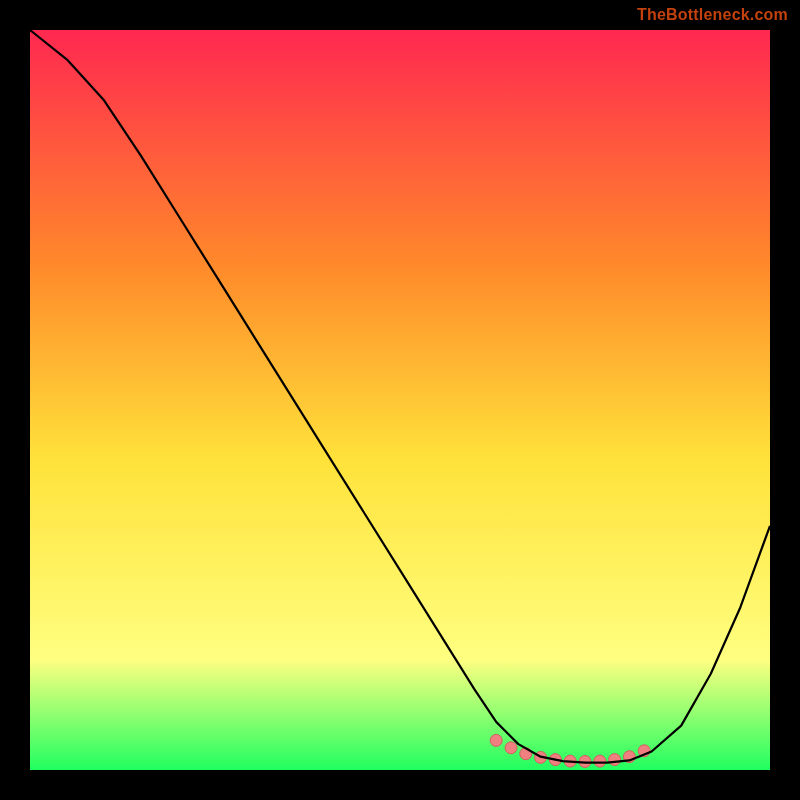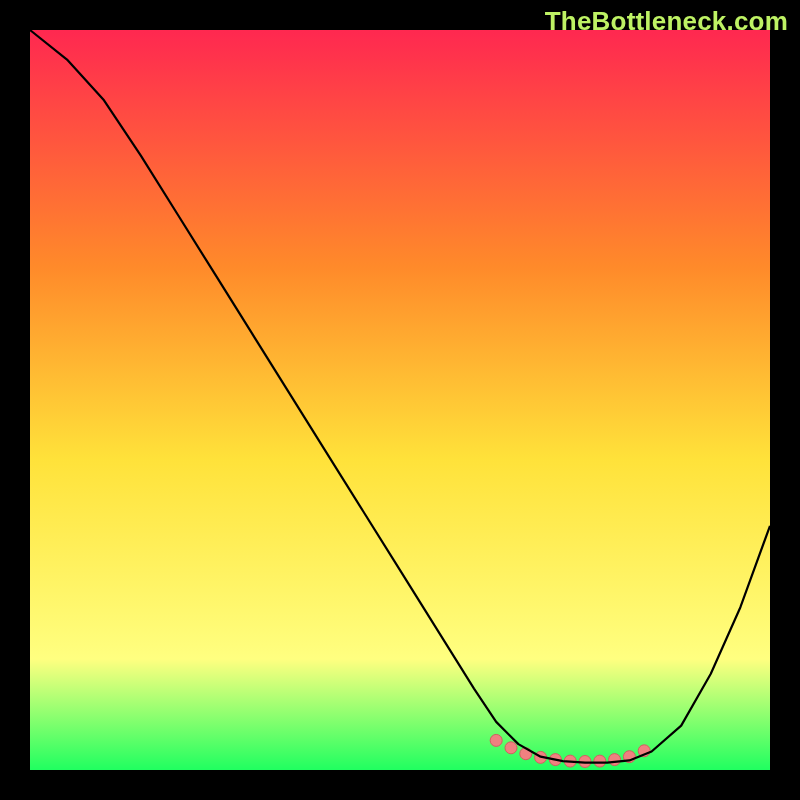--- a/index.html
+++ b/index.html
@@ -14,22 +14,22 @@
   .frame {
     position: relative;
     width: 800px;
     height: 800px;
     background: #000;
   }
   .watermark {
     position: absolute;
     top: 6px;
     right: 12px;
-    color: #bef264;
-    font-size: 26px;
+    color: #c2410c;
+    font-size: 16px;
     font-weight: 600;
     letter-spacing: 0.2px;
   }
   svg {
     position: absolute;
     top: 0;
     left: 0;
     display: block;
   }
 </style>

